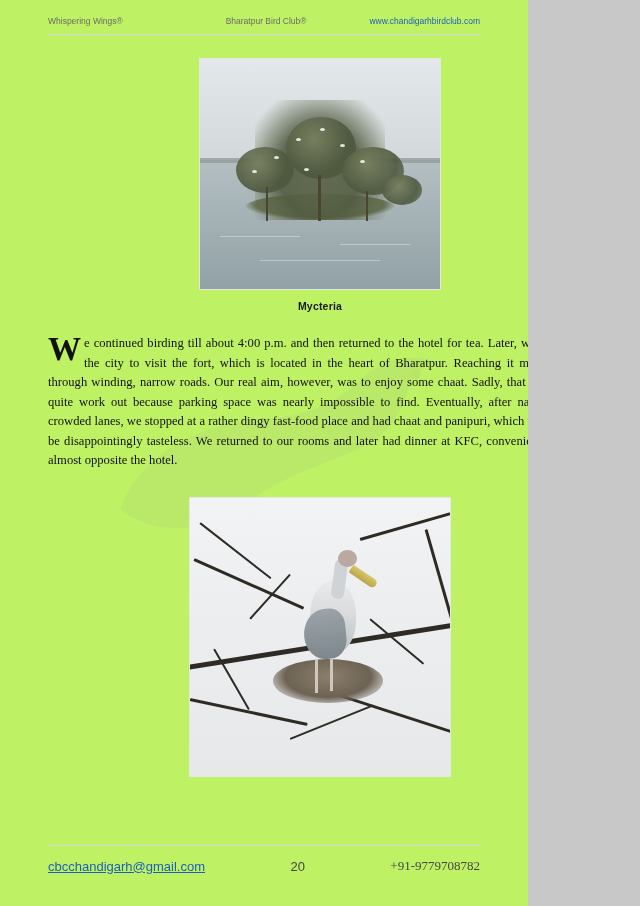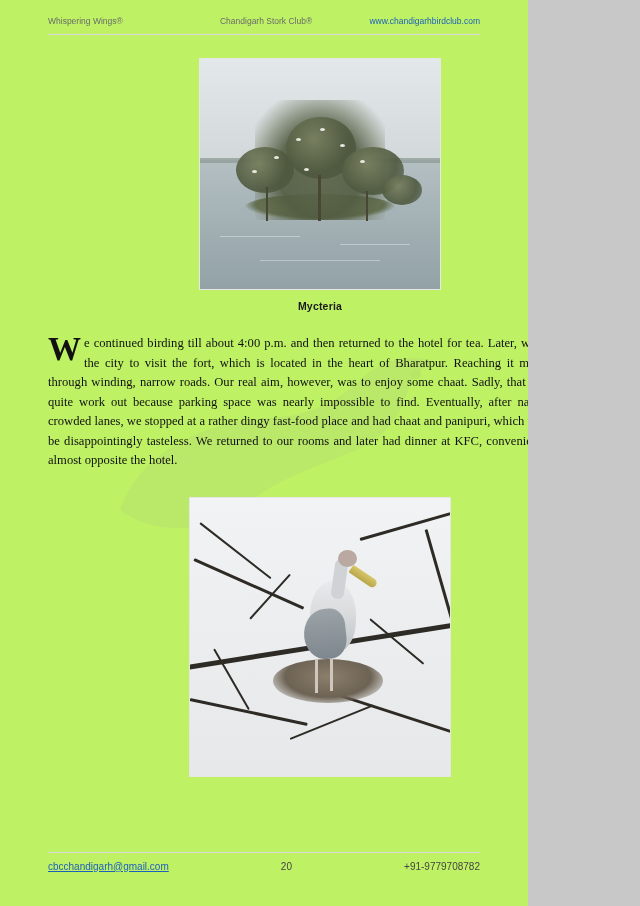--- a/index.html
+++ b/index.html
@@ -217,37 +217,37 @@
 
   
   .footer {
     position:absolute;
     left:48px; right:48px; bottom:30px;
     height: 20px;
     display:flex;
     align-items:center;
     justify-content:space-between;
     font-family:"Liberation Sans", sans-serif;
-    font-size:10px;
+    font-size:13px;
     color:#5f5f5f;
     border-top:1px solid #d9d9d9;
-    padding-top:3px;
+    padding-top:10px;
   }
   .footer .email { color:#1d5fbf; text-decoration: underline; }
   .footer .pageno { color:#444; }
-  .footer .phone { color:#444; }
+  .footer .phone { color:#444;font-family:Liberation Serif, serif; }
 </style>
 </head>
 <body>
 
 <div class="page">
 
   <div class="header">
     <span class="left">Whispering Wings®</span>
-    <span class="center">Chandigarh Stork Club®</span>
+    <span class="center">Bharatpur Bird Club®</span>
     <span class="right">www.chandigarhbirdclub.com</span>
   </div>
 
   <div class="watermark">
     <svg viewBox="0 0 420 260" width="420" height="260" aria-hidden="true">
       <g fill="#9a9a9a">
         <path d="M40 210 C60 150, 130 120, 190 118 C230 116, 260 100, 280 80 C300 60, 330 52, 352 62 C336 70, 330 84, 326 96 C318 122, 300 140, 276 150 C240 166, 205 176, 178 196 C160 210, 140 222, 118 226 C90 232, 62 226, 40 210 Z"></path>
         <path d="M196 122 C230 110, 258 120, 276 140 C250 138, 222 136, 200 140 Z"></path>
         <circle cx="336" cy="74" r="5" fill="#7d7d7d"></circle>
         <path d="M130 214 L120 248 M160 206 L156 244" stroke="#9a9a9a" stroke-width="6" fill="none"></path>

